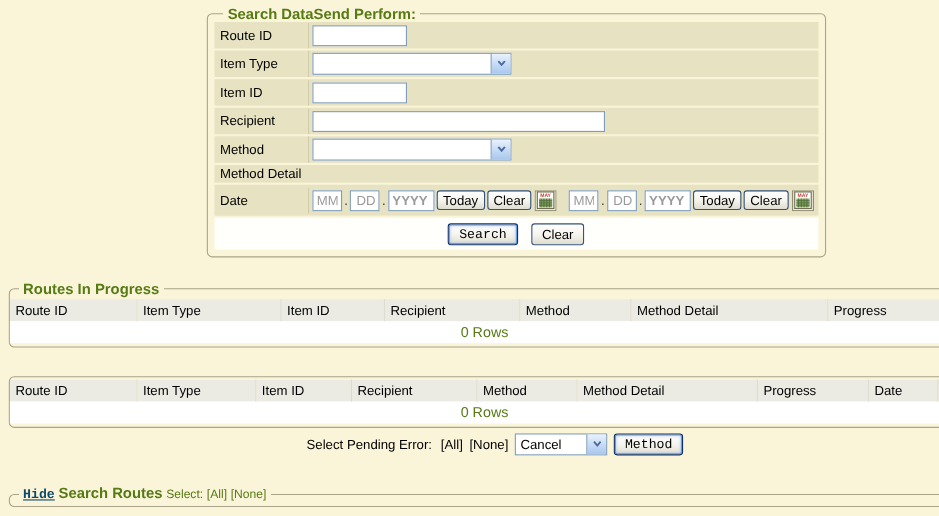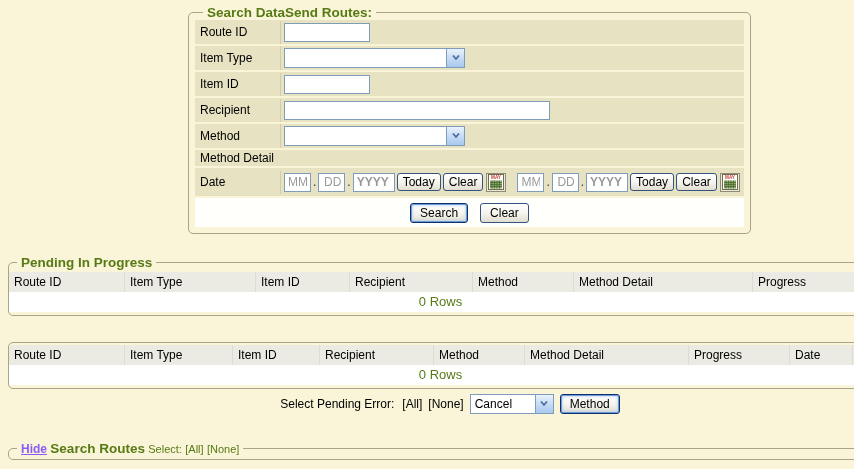--- a/index.html
+++ b/index.html
@@ -10,21 +10,21 @@
     font-size:12px;color:#000;
   }
   fieldset{
     border:1px solid #A9A389;border-radius:5px;margin:0;padding:0 6px 6px 6px;
     background:transparent;
   }
   legend{color:#567A14;margin-left:8px;padding:0 4px;white-space:nowrap;}
   .legend-main{font-weight:bold;font-size:13.5px;}
   .legend-small{font-size:11px;}
   .legend-link{color:#567A14;cursor:pointer;}
-  .hide-link{text-decoration:underline;font-weight:bold;font-size:12px;color:#8b5cf6;cursor:pointer;}
+  .hide-link{text-decoration:underline;font-weight:bold;font-size:12px;color:#0c4a6e;cursor:pointer;font-family:Liberation Mono, monospace;}
 
   
   #search-fieldset{margin-left:188px;width:516px;box-sizing:border-box;}
   .frow{display:flex;align-items:center;background:#E6E2C2;margin-bottom:2px;min-height:24px;}
   .frow.short{min-height:16px;}
   .frow.daterow{min-height:28px;}
   .flabel{width:80px;flex:0 0 80px;padding-left:5px;}
   .fcontrol{flex:1;display:flex;align-items:center;border-left:1px solid #D2CDA9;padding:2px 3px;gap:2px;}
   .form-actions{background:#FFFFFC;min-height:29px;display:flex;justify-content:center;align-items:center;gap:12px;}
 
@@ -43,21 +43,21 @@
     background:linear-gradient(180deg,#E9F2FC 0%,#C8DCF5 50%,#A8C8EE 100%);
     display:flex;align-items:center;justify-content:center;}
   .w-type{width:181px;}
   .w-action{width:84px;}
 
   .xp-btn{font:12px "Liberation Sans",sans-serif;color:#000;cursor:pointer;
     background:linear-gradient(180deg,#FFFFFF 0%,#F4F3EC 55%,#E0DDD0 100%);
     border:1px solid #35537C;border-radius:3px;padding:2px 9px;line-height:14px;}
   .xp-btn.small{padding:1px 5px;}
   .xp-btn.default{border-color:#10306A;
-    box-shadow:0 0 0 1px #6C9BDC inset,0 0 3px 1px #A5C6F0 inset;}
+    box-shadow:0 0 0 1px #6C9BDC inset,0 0 3px 1px #A5C6F0 inset;font-family:Liberation Mono, monospace;}
   .date-sep{color:#333;padding:0 0px;line-height:19px;align-self:flex-end;}
   .cal-btn{background:none;border:0;padding:0;margin:0 1px;cursor:pointer;line-height:0;}
   .date-gap{width:6px;}
 
   
   .section{margin-left:8px;width:920px;box-sizing:border-box;padding:0 0 3px 0;}
   .routes-table{border-collapse:collapse;width:918px;table-layout:fixed;margin:2px 0 0 0;}
   .routes-table th{background:#EBEBE3;font-weight:normal;text-align:left;
     padding:3px 0 3px 5px;border-left:1px solid #DCDCD2;overflow:hidden;white-space:nowrap;}
   .routes-table th:first-child{border-left:none;}
@@ -70,21 +70,21 @@
   .action-bar{width:900px;margin-top:5px;display:flex;justify-content:center;align-items:center;gap:6px;}
   .action-bar .txt{margin-right:2px;}
   .plain-link{color:#000;cursor:pointer;}
 </style>
 </head>
 <body>
 
 <div style="height:5px"></div>
 
 <fieldset id="search-fieldset">
-  <legend class="legend-main">Search DataSend Routes:</legend>
+  <legend class="legend-main">Search DataSend Perform:</legend>
 
   <div class="frow">
     <div class="flabel">Route ID</div>
     <div class="fcontrol">
       <input class="xp-input w-id" style="">
     </div>
   </div>
 
   <div class="frow">
     <div class="flabel">Item Type</div>
@@ -172,21 +172,21 @@
   </div>
 
   <div class="form-actions">
     <button class="xp-btn default">Search</button>
     <button class="xp-btn">Clear</button>
   </div>
 </fieldset>
 
 <fieldset class="section gap-in-progress">
   <legend>
-    <span class="legend-main">Pending In Progress</span>
+    <span class="legend-main">Routes In Progress</span>
   </legend>
   <table class="routes-table">
     <tbody>
         <tr>
       <th style="width:110px">Route ID</th>
       <th style="width:125px">Item Type</th>
       <th style="width:88px">Item ID</th>
       <th style="width:117px">Recipient</th>
       <th style="width:95px">Method</th>
       <th style="width:173px">Method Detail</th>

